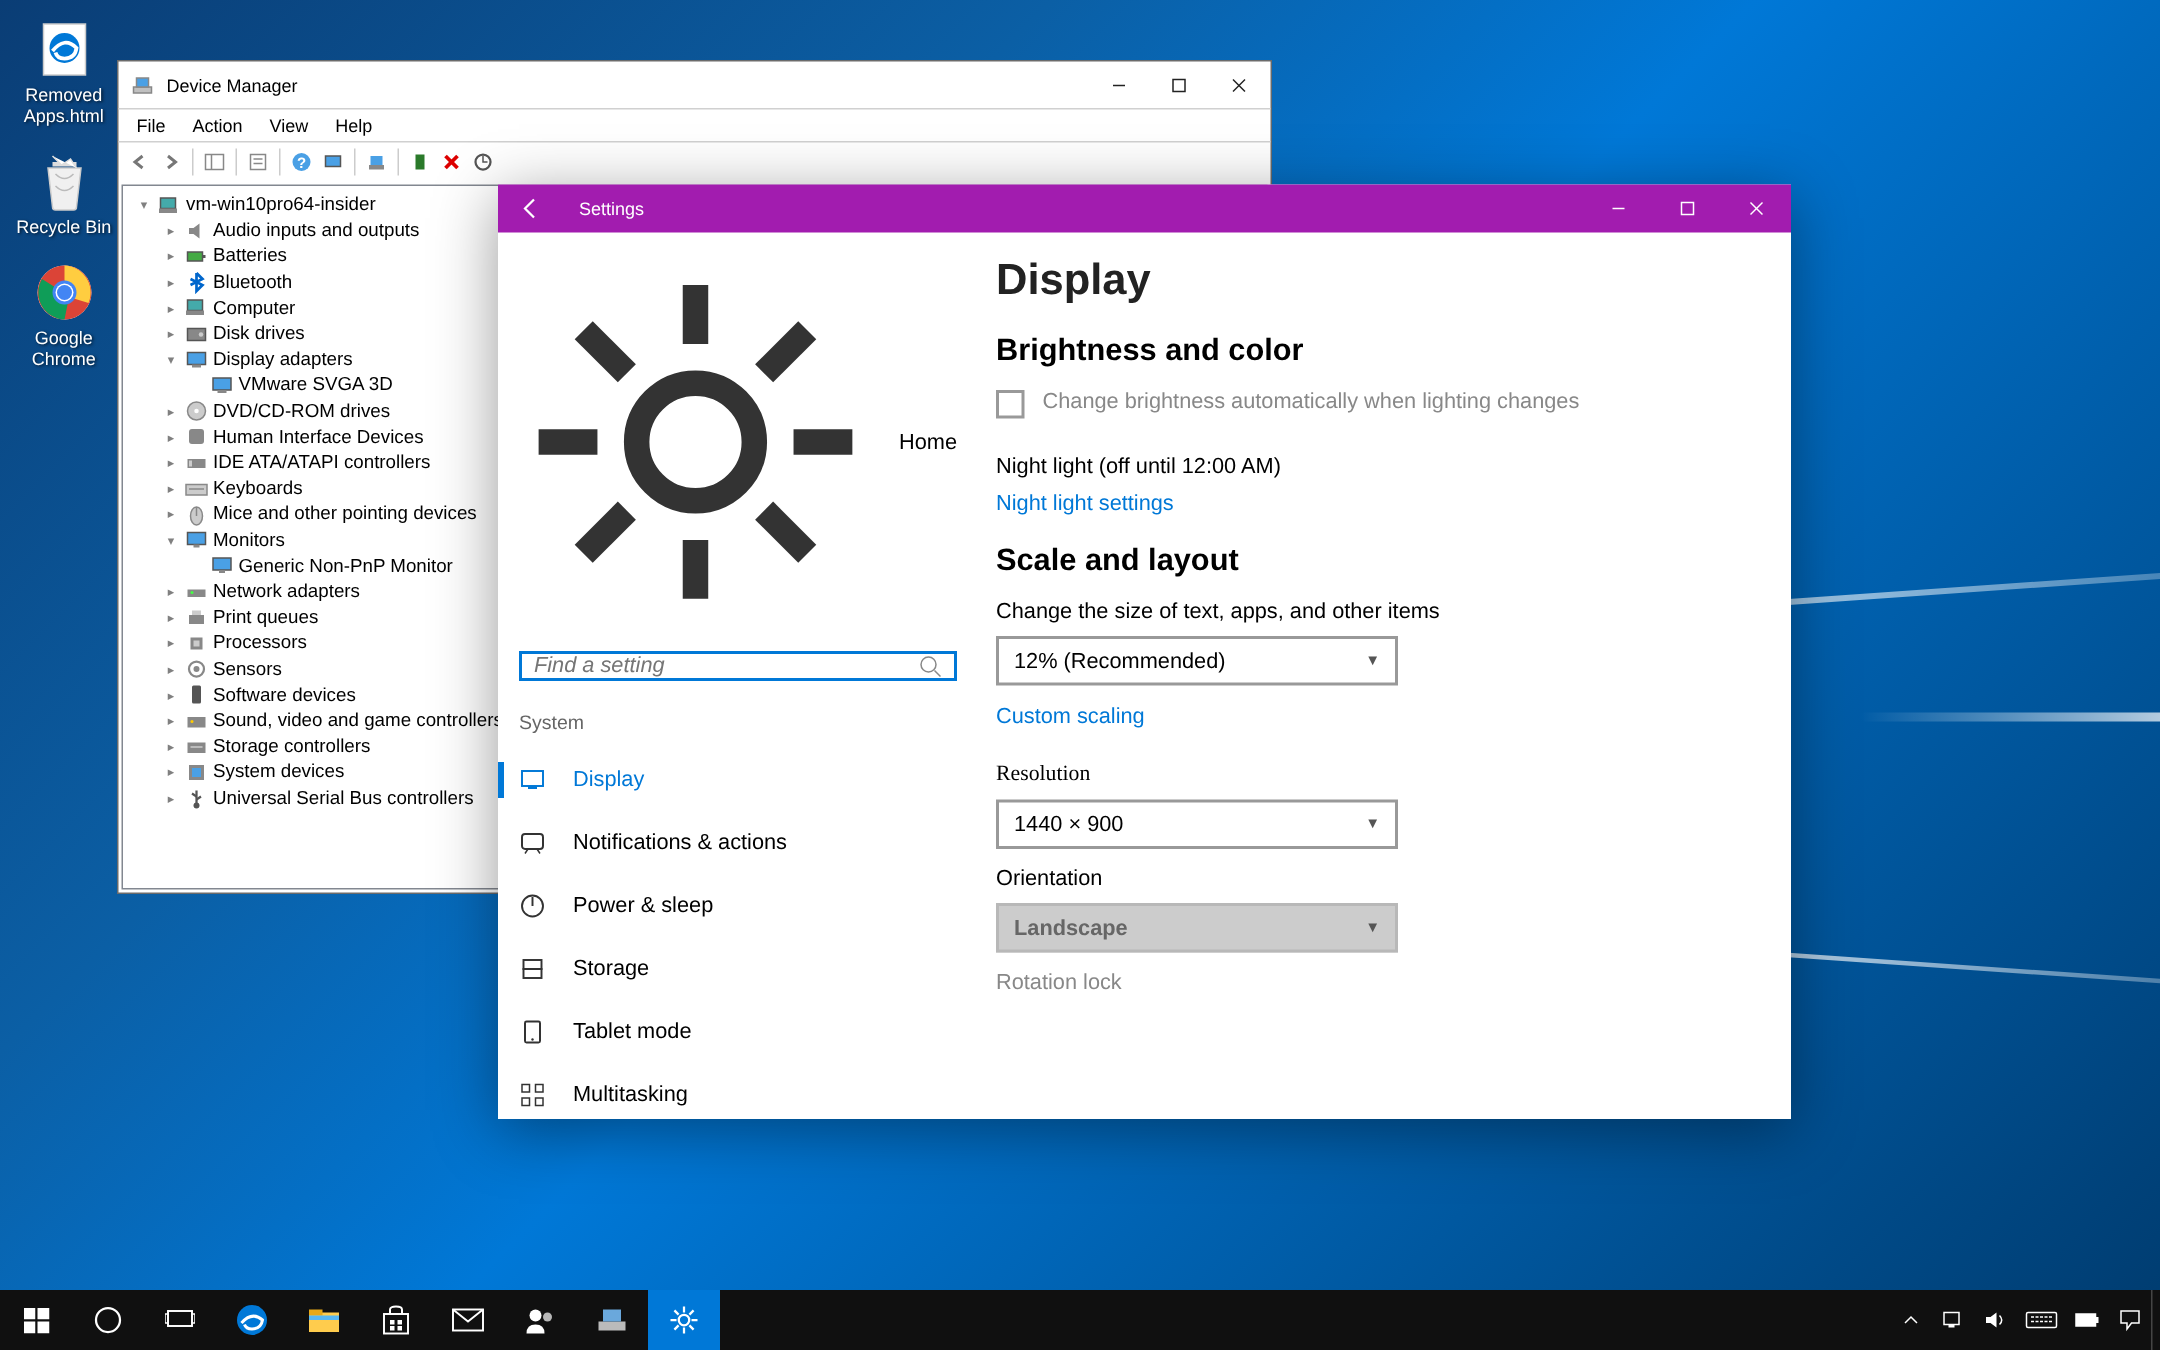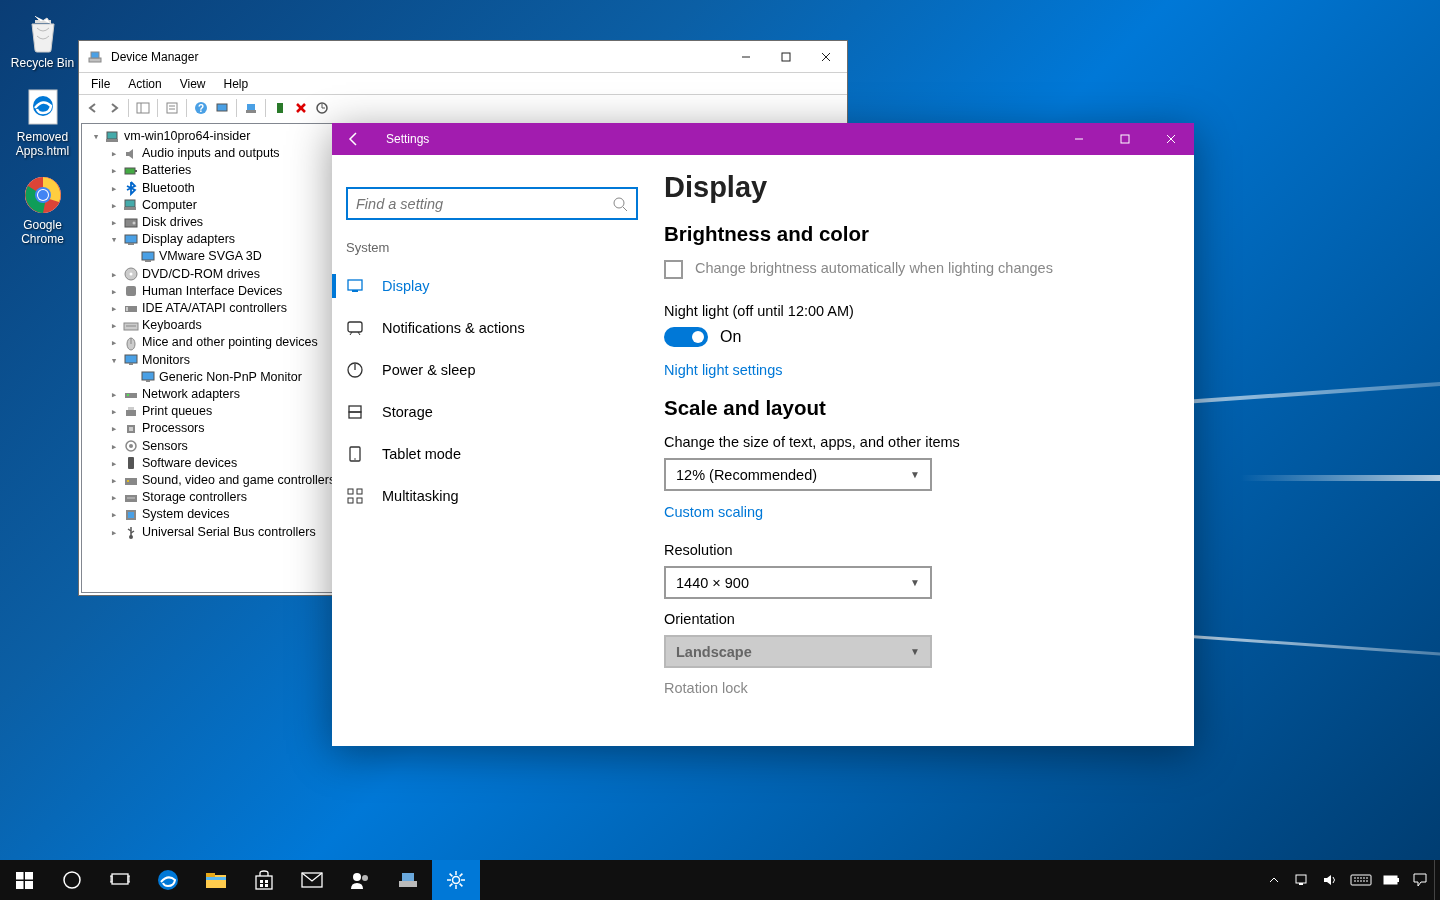--- a/index.html
+++ b/index.html
@@ -83,38 +83,38 @@
 
 <div class="bg-rays">
     <div class="r1"></div>
     <div class="r2"></div>
     <div class="r3"></div>
   </div>
 
 <div class="desktop-icons" id="desktopIcons">
     <div class="dicon">
       <div class="img">
+        <svg width="40" height="42" viewBox="0 0 40 42">
+          <rect x="6" y="4" width="28" height="34" fill="#fff" stroke="#ccc"></rect>
+          <circle cx="20" cy="20" r="10" fill="#0078d7"></circle>
+          <path d="M12 22 Q20 12 28 20 Q27 27 20 27 Q15 27 14 23" fill="none" stroke="#fff" stroke-width="2.5"></path>
+        </svg>
+      </div>
+      <span>Removed Apps.html</span>
+    </div>
+    <div class="dicon">
+      <div class="img">
         <svg width="44" height="42" viewBox="0 0 44 42">
           <path d="M11 12 L33 12 L30 38 Q30 40 28 40 L16 40 Q14 40 14 38 Z" fill="#f0f0f0" stroke="#ccc"></path>
           <rect x="14" y="8" width="16" height="3" fill="#ddd"></rect>
           <path d="M16 16 Q22 22 28 16 M16 24 Q22 30 28 24" fill="none" stroke="#bbb"></path>
           <path d="M14 4 L20 10 L26 6 L30 12" fill="#fff" stroke="#ddd"></path>
         </svg>
       </div>
       <span>Recycle Bin</span>
-    </div>
-    <div class="dicon">
-      <div class="img">
-        <svg width="40" height="42" viewBox="0 0 40 42">
-          <rect x="6" y="4" width="28" height="34" fill="#fff" stroke="#ccc"></rect>
-          <circle cx="20" cy="20" r="10" fill="#0078d7"></circle>
-          <path d="M12 22 Q20 12 28 20 Q27 27 20 27 Q15 27 14 23" fill="none" stroke="#fff" stroke-width="2.5"></path>
-        </svg>
-      </div>
-      <span>Removed Apps.html</span>
     </div>
     <div class="dicon">
       <div class="img">
         <svg width="42" height="42" viewBox="0 0 42 42">
           <circle cx="21" cy="21" r="18" fill="#fff"></circle>
           <circle cx="21" cy="21" r="18" fill="#db4437"></circle>
           <path d="M21 3 A18 18 0 0 1 37 28 L24 24 A8 8 0 0 0 21 13 Z" fill="#ffcd40"></path>
           <path d="M6 12 A18 18 0 0 0 21 39 L24 24 A8 8 0 0 1 14 17 Z" fill="#0f9d58"></path>
           <circle cx="21" cy="21" r="8" fill="#4285f4"></circle>
           <circle cx="21" cy="21" r="6" fill="#fff"></circle>
@@ -440,20 +440,36 @@
       <div class="close">
           <svg width="10" height="10">
             <line x1="1" y1="1" x2="9" y2="9" stroke="#fff"></line>
             <line x1="9" y1="1" x2="1" y2="9" stroke="#fff"></line>
           </svg>
         </div>
     </div>
   </div>
   <div class="set-body">
     <div class="set-sidebar" style="position:relative;">
+      <div class="set-home">
+        <svg class="sico" viewBox="0 0 18 18">
+            <circle cx="9" cy="9" r="3" fill="none" stroke="#333" stroke-width="1.3"></circle>
+            <g stroke="#333" stroke-width="1.3">
+              <line x1="9" y1="1" x2="9" y2="4"></line>
+              <line x1="9" y1="14" x2="9" y2="17"></line>
+              <line x1="1" y1="9" x2="4" y2="9"></line>
+              <line x1="14" y1="9" x2="17" y2="9"></line>
+              <line x1="3.3" y1="3.3" x2="5.5" y2="5.5"></line>
+              <line x1="12.5" y1="12.5" x2="14.7" y2="14.7"></line>
+              <line x1="14.7" y1="3.3" x2="12.5" y2="5.5"></line>
+              <line x1="5.5" y1="12.5" x2="3.3" y2="14.7"></line>
+            </g>
+          </svg>
+        <span>Home</span>
+      </div>
       <div class="set-search">
         <input type="text" placeholder="Find a setting" style="">
         <svg width="16" height="16">
             <circle cx="7" cy="7" r="5" fill="none" stroke="#888"></circle>
             <line x1="11" y1="11" x2="15" y2="15" stroke="#888"></line>
           </svg>
       </div>
       <div class="set-section-label">System</div>
       <div id="sideItems">
           <div class="set-item active" style="position: relative;">
@@ -503,35 +519,29 @@
         </div>
     </div>
     <div class="set-content">
       <div class="h-display">Display</div>
       <div class="h2">Brightness and color</div>
       <div class="chk-row">
         <div class="chkbox"></div>
         <span>Change brightness automatically when lighting changes</span>
       </div>
       <div class="lbl">Night light (off until 12:00 AM)</div>
-      <div class="toggle-row">
-        <div class="toggle">
-            <div class="knob"></div>
-          </div>
-        <span>On</span>
-      </div>
       <a class="link">Night light settings</a>
       <div class="h2" style="margin-top:0;">Scale and layout</div>
       <div class="lbl">Change the size of text, apps, and other items</div>
       <div class="dropdown">
         <span>12% (Recommended)</span>
         <span class="chev">▼</span>
       </div>
       <a class="link">Custom scaling</a>
-      <div class="lbl" style="margin-top:4px;">Resolution</div>
+      <div class="lbl" style="margin-top:4px;font-family:Liberation Serif, serif;">Resolution</div>
       <div class="dropdown">
         <span>1440 × 900</span>
         <span class="chev">▼</span>
       </div>
       <div class="lbl">Orientation</div>
       <div class="dropdown disabled">
         <span>Landscape</span>
         <span class="chev">▼</span>
       </div>
       <div class="lbl" style="color:#888;">Rotation lock</div>

